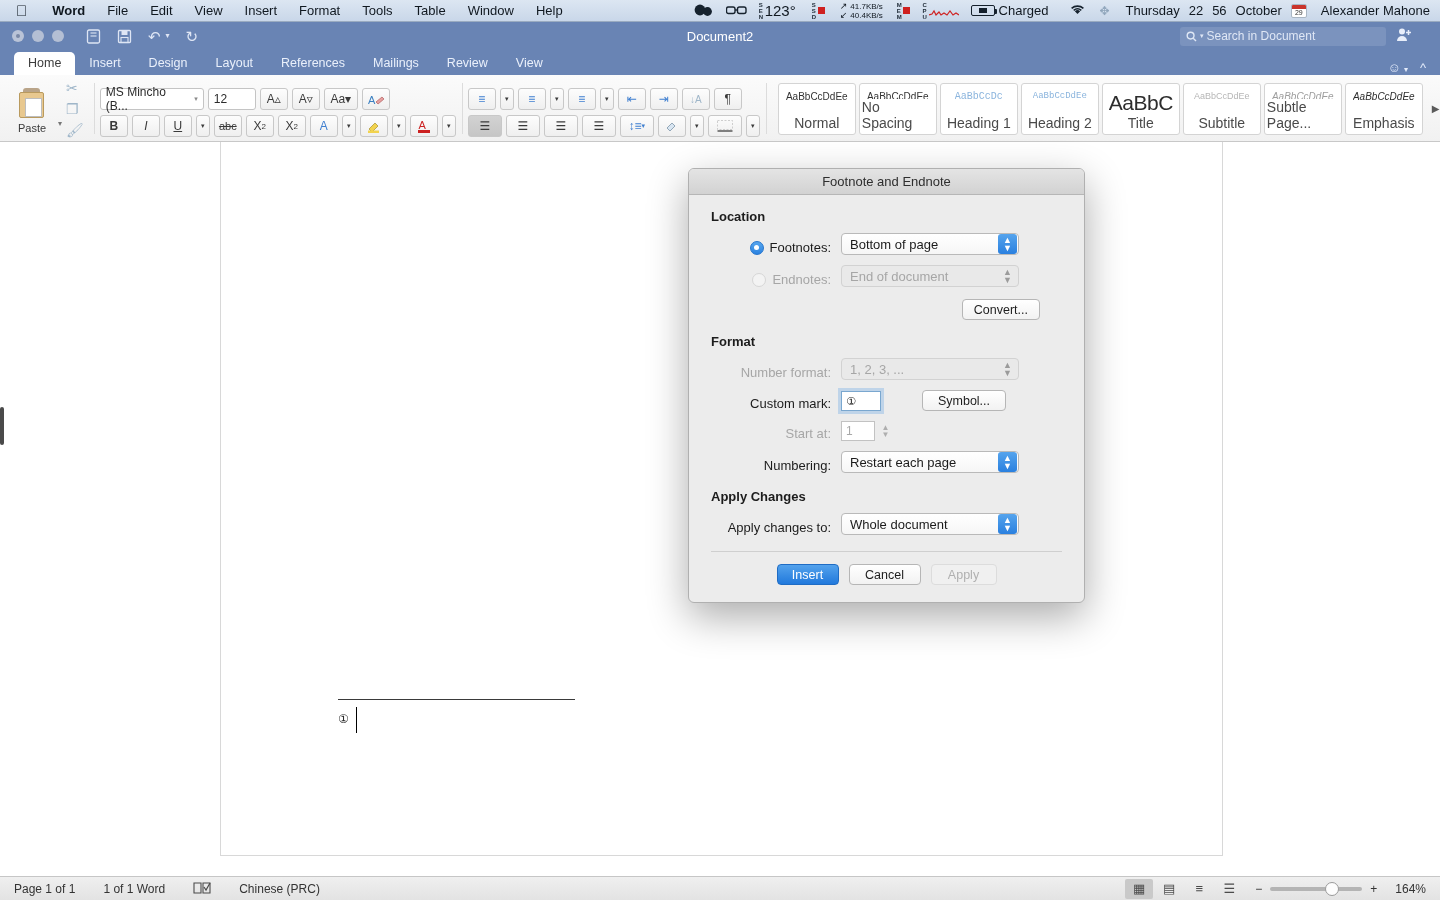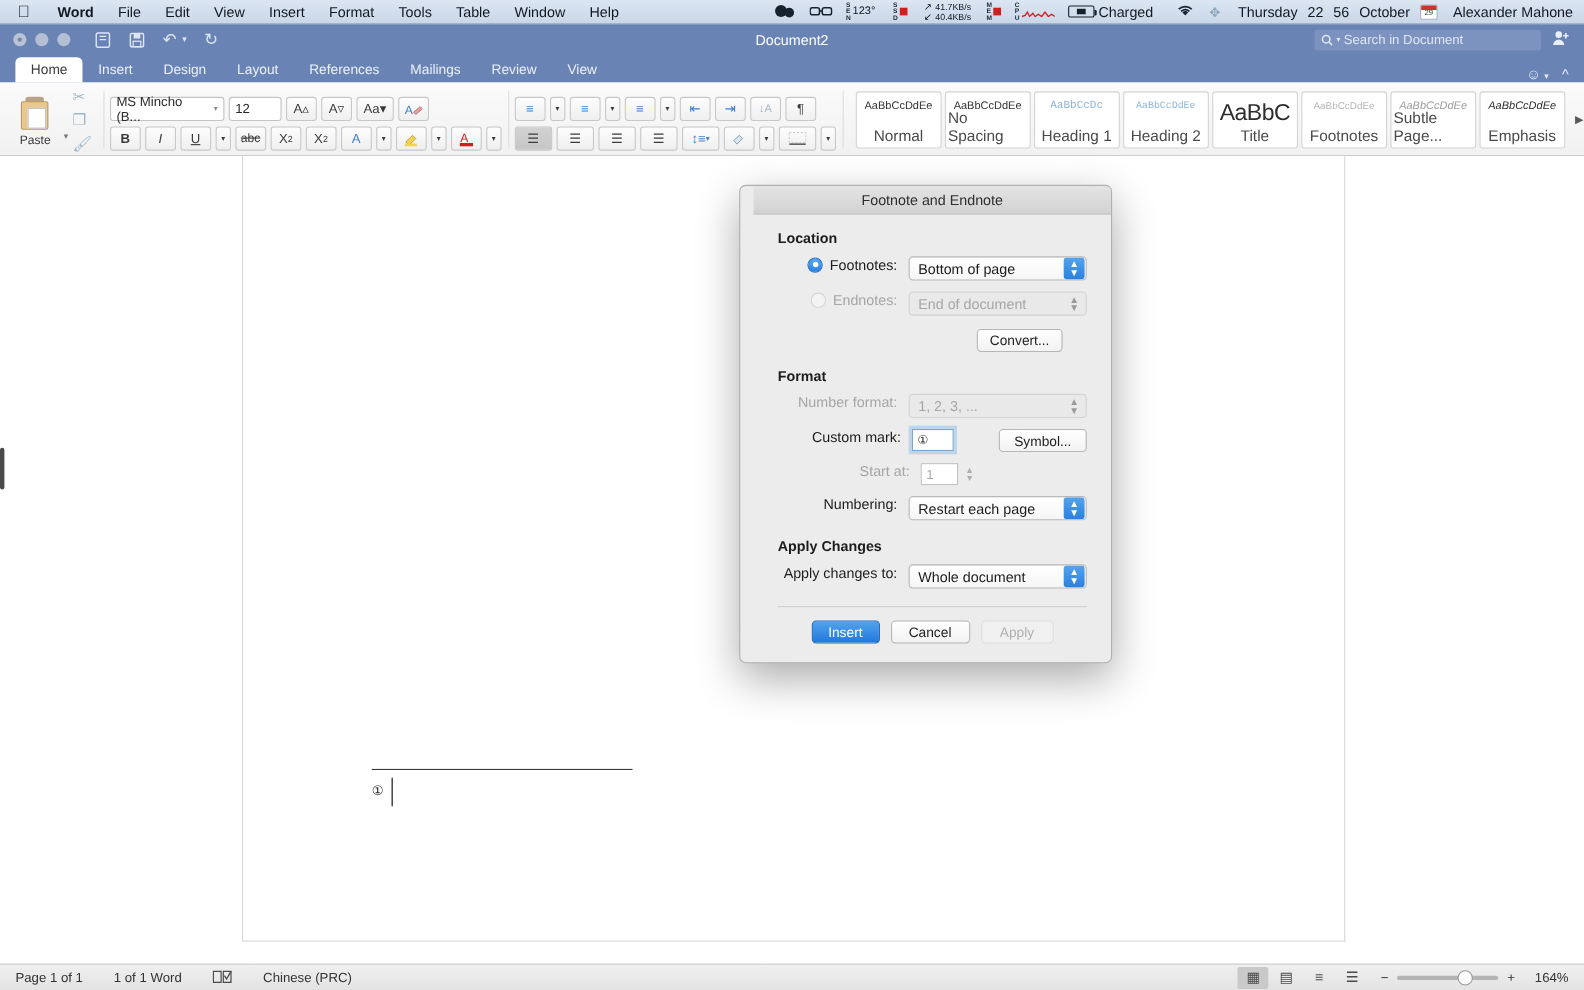--- a/index.html
+++ b/index.html
@@ -18,21 +18,21 @@
     border-bottom: 1px solid #9aabc0;
     display: flex; align-items: center;
     font-size: 13px; color: #101820;
   }
   .menubar .apple { padding: 0 14px 0 16px; font-size: 15px; line-height: 1; }
   .menubar .mitem { padding: 0 11px; white-space: nowrap; }
   .menubar .mitem.app { font-weight: bold; }
   .menubar .right { margin-left: auto; display: flex; align-items: center; padding-right: 10px; gap: 0px; }
   .status-ico { display: flex; align-items: center; padding: 0 6px; }
   .mini-stack { display: flex; flex-direction: column; font-size: 6px; line-height: 6px; letter-spacing: -0.3px; font-weight: bold; color: #1b2733; padding-right: 2px;}
-  .netnum { font-size: 10px; padding-right: 4px; }
+  .netnum { font-size: 15px; padding-right: 4px; }
   .netrates { font-size: 8px; line-height: 9px; text-align: right; padding-right: 2px; }
   .redsq { width: 7px; height: 7px; background: #cf2020; display:inline-block; }
   .arrows { font-size: 9px; line-height: 9px; display:flex; flex-direction:column; padding: 0 3px; }
   .cpu-graph { width: 30px; height: 10px; position: relative; }
   .battery-box {
     width: 24px; height: 11px; border: 1px solid #14202c; border-radius: 2px;
     position: relative; margin-right: 4px; display:flex; align-items:center; justify-content:center;
   }
   .battery-box::after { content:""; position:absolute; right:-3px; top:3px; width:2px; height:5px; background:#14202c; border-radius:0 1px 1px 0; }
   .battery-fill { width: 8px; height: 5px; background: #14202c; }
@@ -53,21 +53,21 @@
   .traffic { display: flex; gap: 8px; padding-left: 12px; }
   .tl { width: 12px; height: 12px; border-radius: 50%; background: #b4bfd4; }
   .tl.first { background:#b9c3d7; position: relative; }
   .tl.first::after { content:""; position:absolute; left:4px; top:4px; width:4px;height:4px;border-radius:50%;background:#7a88a6;}
   .qat { display: flex; align-items: center; gap: 16px; padding-left: 22px; color: #e8eefa; }
   .qat-btn { font-size: 15px; line-height: 1; opacity: .92; display:flex; align-items:center; }
   .doctitle {
     position: absolute; left: 0; right: 0; text-align: center;
     color: #ffffff; font-size: 13px; pointer-events: none;
   }
-  .tb-right { margin-left: auto; display: flex; align-items: center; padding-right: 12px; gap: 10px; }
+  .tb-right { margin-left: auto; display: flex; align-items: center; padding-right: 27px; gap: 10px; }
   .searchbox {
     width: 206px; height: 19px; border-radius: 3px; background: #7b93be;
     display: flex; align-items: center; padding: 0 6px; gap: 3px;
   }
   .searchbox .ph { font-size: 12px; color: #dfe7f5; }
   .share-ico { font-size: 14px; color: #e8eefa; }
 
   
   .ribbon-tabs {
     position: absolute; top: 50px; left: 0; width: 1440px; height: 25px;
@@ -165,34 +165,33 @@
   .sb-right { margin-left: auto; display: flex; align-items: center; padding-right: 14px; gap: 2px; }
   .view-btn { width: 28px; height: 20px; display:flex; align-items:center; justify-content:center; font-size:13px; color:#4b4b4b; border-radius:2px;}
   .view-btn.active { background: #c9c9c9; }
   .zoom-slider { display:flex; align-items:center; gap:8px; padding: 0 10px; }
   .zs-track { width: 92px; height: 4px; background:#b4b4b4; border-radius:2px; position:relative; }
   .zs-knob { position:absolute; left: 55px; top:-5px; width:14px;height:14px;border-radius:50%;background:#fdfdfd;border:1px solid #9a9a9a; }
   .zoom-pct { font-size:12px; color:#333; padding-left:6px; }
 
   
   .dialog {
-    position: absolute; left: 672px; top: 168px; width: 339px; height: 435px;
+    position: absolute; left: 688px; top: 168px; width: 397px; height: 435px;
     background: #ececec; border: 1px solid #b0b0b0; border-radius: 6px;
     box-shadow: 0 14px 40px rgba(0,0,0,0.33);
     overflow: hidden;
-    padding-left: 12px;
   }
   .dlg-title {
     height: 26px; background: linear-gradient(to bottom,#e4e4e4,#d2d2d2);
     border-bottom: 1px solid #b6b6b6; display: flex; align-items: center; justify-content: center;
     font-size: 13px; color: #2e2e2e;
   }
   .dlg-body { padding: 14px 22px 0 22px; }
   .sec-head { font-size: 13px; font-weight: bold; color: #1c1c1c; margin-bottom: 9px; }
-  .frow { display: flex; align-items: flex-start; margin-bottom: 10px; }
+  .frow { display: flex; align-items: flex-end; margin-bottom: 10px; }
   .flabel { font-size: 13px; color: #1c1c1c; text-align: right; }
   .flabel.dim { color: #a6a6a6; }
   .radio { width: 14px; height: 14px; border-radius: 50%; border: 1px solid #bdbdbd;
            background: #fff; margin-right: 6px; display:flex;align-items:center;justify-content:center; flex:none;}
   .radio.on { background: linear-gradient(to bottom,#57a6ee,#2b82e0); border-color:#2574cc; }
   .radio.on::after { content:""; width:5px;height:5px;border-radius:50%;background:#fff; }
   .radio.dim { background:#f3f3f3; border-color:#d6d6d6; }
   .popup {
     height: 22px; border-radius: 4px; border: 1px solid #b9b9b9;
     background: linear-gradient(to bottom,#ffffff,#f6f6f6);
@@ -543,21 +542,21 @@
         <div class="style-card h2">
           <span class="style-prev">AaBbCcDdEe</span>
           <span class="style-name">Heading 2</span>
         </div>
         <div class="style-card title">
           <span class="style-prev">AaBbC</span>
           <span class="style-name">Title</span>
         </div>
         <div class="style-card subtitle">
           <span class="style-prev">AaBbCcDdEe</span>
-          <span class="style-name">Footnotes</span>
+          <span class="style-name">Subtitle</span>
         </div>
         <div class="style-card subtle">
           <span class="style-prev">AaBbCcDdEe</span>
           <span class="style-name">Subtle Page...</span>
         </div>
         <div class="style-card emph">
           <span class="style-prev">AaBbCcDdEe</span>
           <span class="style-name">Emphasis</span>
         </div>
         <div class="gal-arrow">▶</div>

